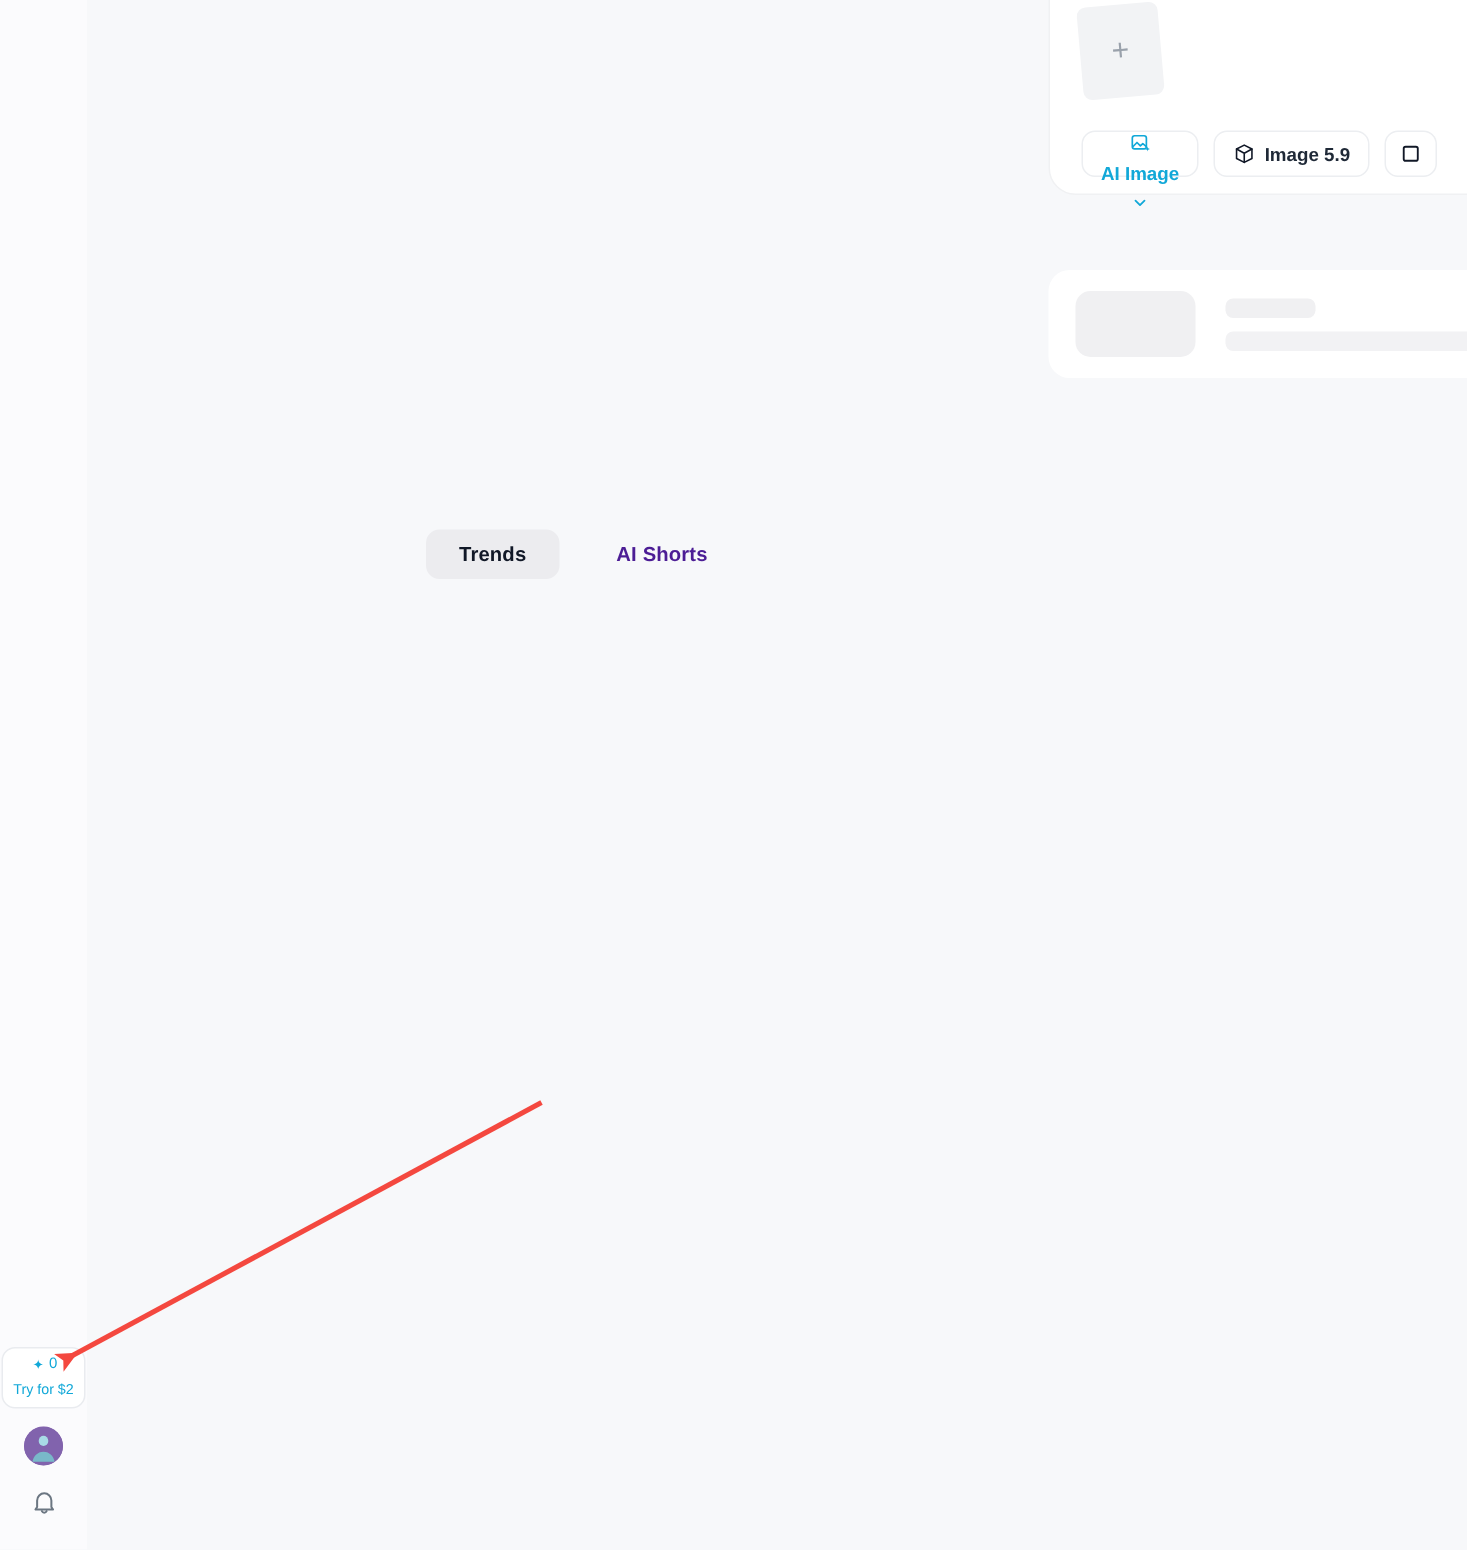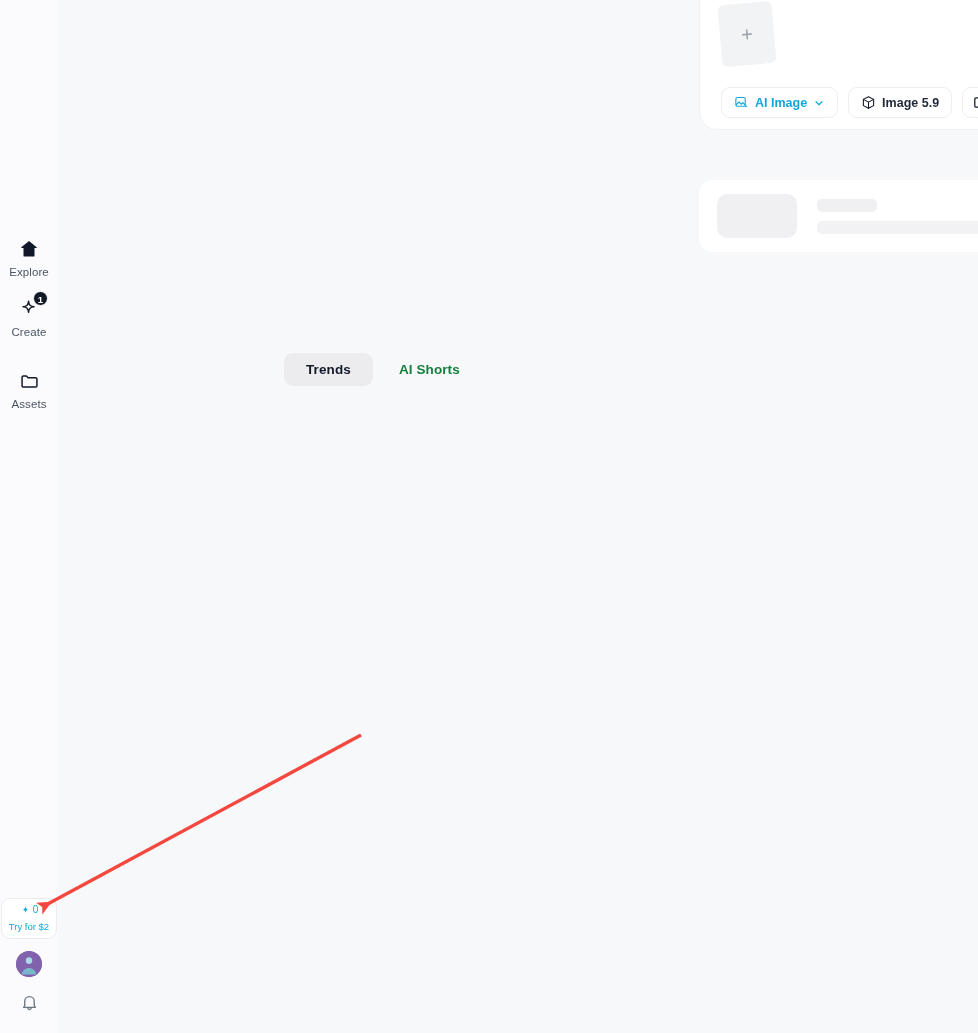--- a/index.html
+++ b/index.html
@@ -77,25 +77,25 @@
   .avatar svg { display:block; }
   .bell {
     width:26px; height:26px;
     display:flex; align-items:center; justify-content:center;
     cursor:pointer; margin-bottom:8px;
   }
 
   
   .tabs {
     position:absolute; left:284px; top:353px;
-    display:flex; align-items:flex-end; gap:4px;
+    display:flex; align-items:flex-end; gap:16px;
   }
   .tab {
     padding:9px 22px; border-radius:9px;
-    font-size:13.5px; color:#15803d; font-weight:600;
+    font-size:13.5px; color:#4c1d95; font-weight:600;
     cursor:pointer; white-space:nowrap; background:transparent;
     letter-spacing:.1px;
   }
   .tab.active { background:#ececef; color:#111827; }
 
   
   .composer {
     position:absolute; left:699px; top:-110px;
     width:330px; height:240px;
     background:#ffffff;
@@ -118,21 +118,21 @@
     display:flex; align-items:center; gap:10px;
   }
   .pill {
     display:flex; align-items:center; gap:6px;
     height:31px; padding:0 12px;
     border:1px solid #eceef1; border-radius:9px;
     background:#ffffff;
     font-size:12.5px; color:#1f2937; font-weight:600;
     cursor:pointer; white-space:nowrap;
   }
-  .pill.accent { color:#11a8d8; }
+  .pill.accent { color:#11a8d8;flex-direction:column; }
   .pill svg { display:block; flex:none; }
   .pill.icon-only { padding:0 9px; }
 
   
   .skeleton-card {
     position:absolute; left:699px; top:180px;
     width:330px; height:72px;
     background:#ffffff; border-radius:14px;
     display:flex; align-items:center; padding:0 18px; gap:20px;
   }
@@ -144,51 +144,20 @@
   
   .annotation { position:absolute; left:0; top:0; width:978px; height:1033px; pointer-events:none; }
 </style>
 </head>
 <body>
 
 <div id="root">
 
   <div class="sidebar">
 
-    <div class="nav-group">
-
-      <div class="nav-item">
-        <span class="nav-icon">
-          <svg width="22" height="22" viewBox="0 0 24 24" fill="#111827">
-            <path d="M12 3.2 3.6 10.1c-.3.25-.1.75.3.75H6v8.4c0 .6.5 1.05 1.1 1.05h9.8c.6 0 1.1-.45 1.1-1.05v-8.4h2.1c.4 0 .6-.5.3-.75L12 3.2z"></path>
-          </svg>
-        </span>
-        <span class="nav-label">Explore</span>
-      </div>
-
-      <div class="nav-item">
-        <span class="nav-icon">
-          <svg width="22" height="22" viewBox="0 0 24 24" fill="none" stroke="#111827" stroke-width="1.7" stroke-linejoin="round">
-            <path d="M11.5 3.5c0 3.4-2.6 6-6 6 3.4 0 6 2.6 6 6 0-3.4 2.6-6 6-6-3.4 0-6-2.6-6-6z"></path>
-          </svg>
-          <span class="badge">1</span>
-        </span>
-        <span class="nav-label">Create</span>
-      </div>
-
-      <div class="nav-item" style="margin-top:12px;">
-        <span class="nav-icon">
-          <svg width="21" height="21" viewBox="0 0 24 24" fill="none" stroke="#111827" stroke-width="1.7" stroke-linejoin="round" stroke-linecap="round">
-            <path d="M3.5 7.2c0-.9.7-1.6 1.6-1.6h3.4l1.8 2h8.6c.9 0 1.6.7 1.6 1.6v7.6c0 .9-.7 1.6-1.6 1.6H5.1c-.9 0-1.6-.7-1.6-1.6V7.2z"></path>
-          </svg>
-        </span>
-        <span class="nav-label">Assets</span>
-      </div>
-
-    </div>
 
     <div class="side-bottom">
 
       <div class="credits-card">
         <div class="credits-row">
           <span>
             <svg width="11" height="11" viewBox="0 0 24 24" fill="#11a8d8">
               <path d="M12 2.5c0 4.2-3.3 7.5-7.5 7.5 4.2 0 7.5 3.3 7.5 7.5 0-4.2 3.3-7.5 7.5-7.5-4.2 0-7.5-3.3-7.5-7.5z"></path>
             </svg>
           </span>

